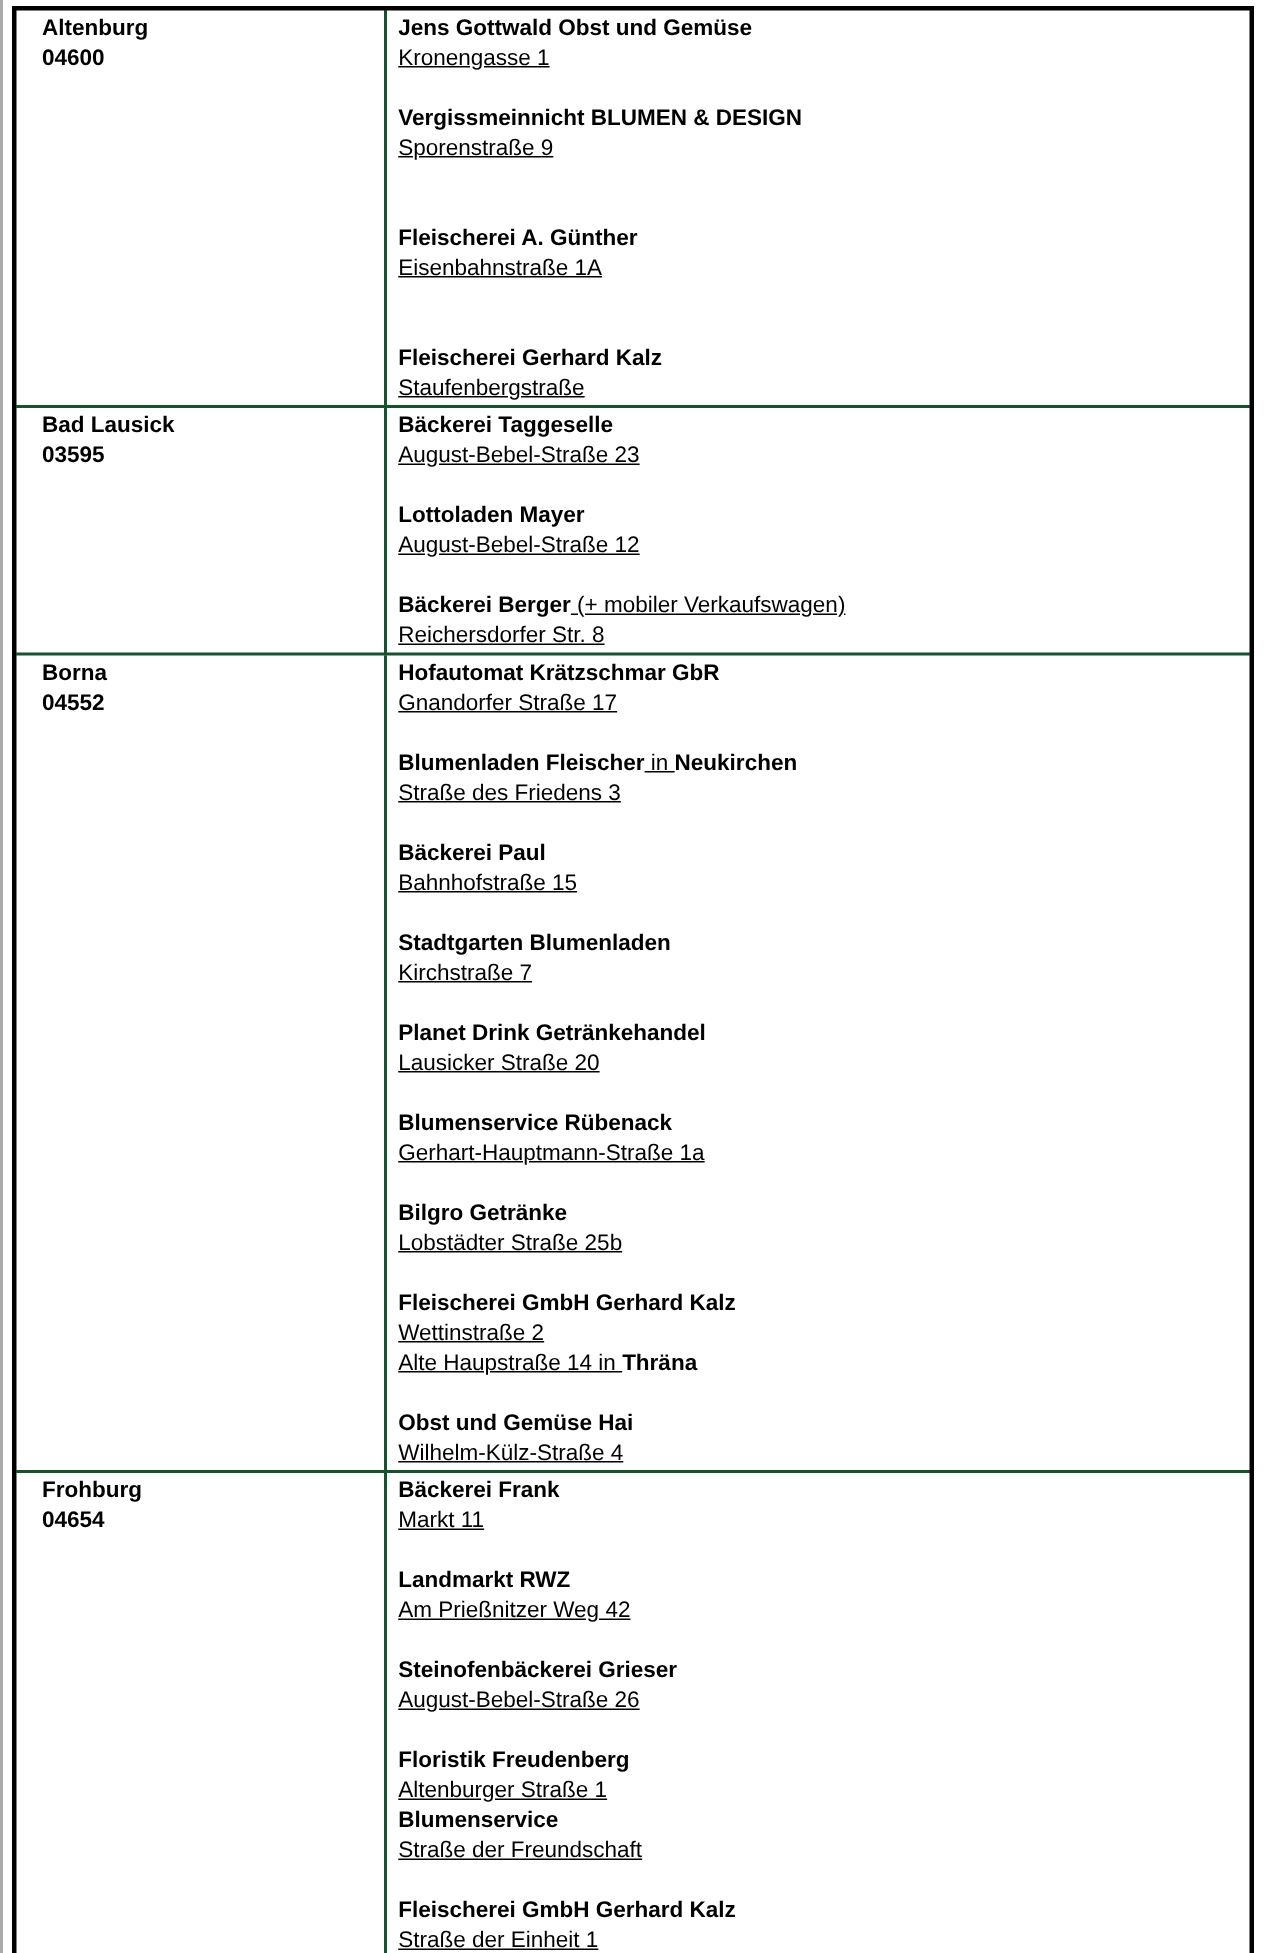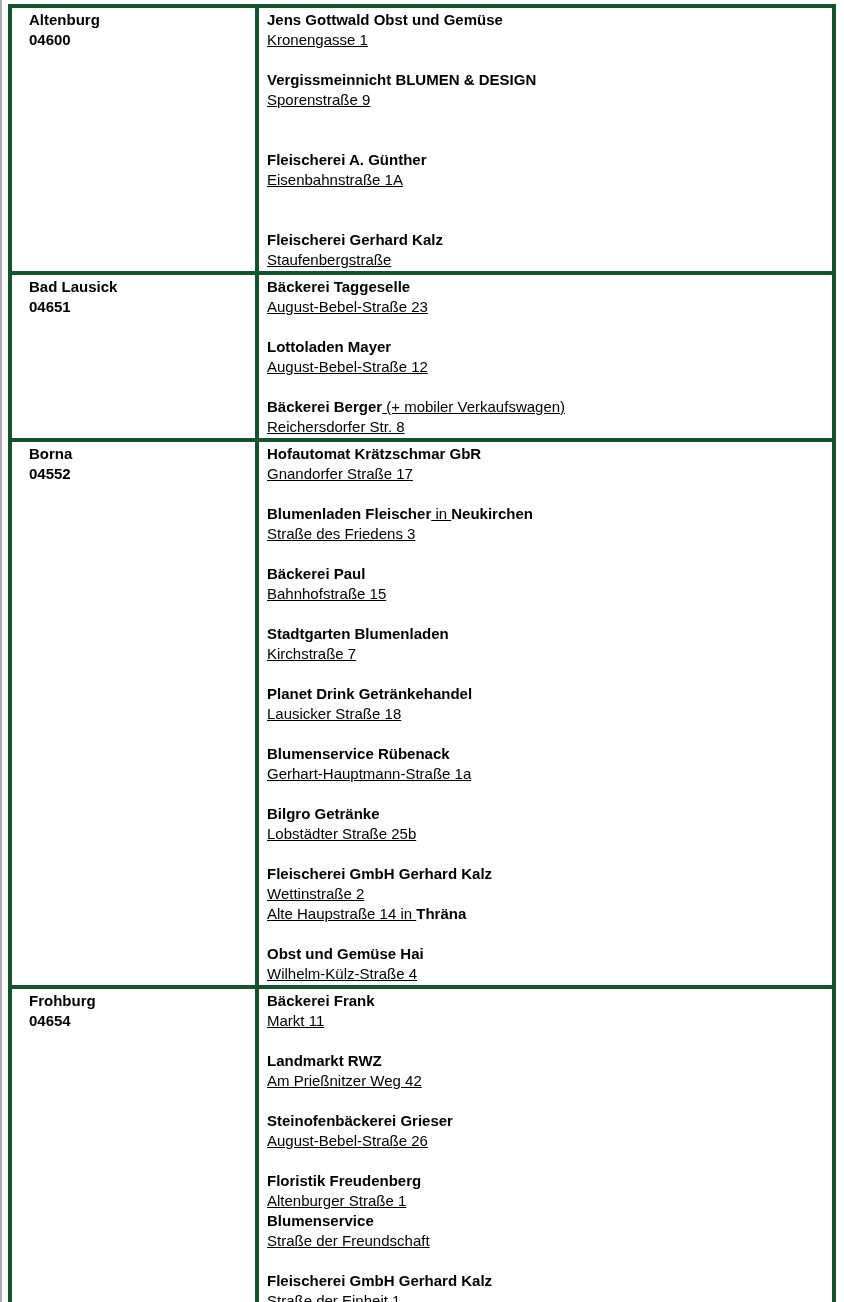--- a/index.html
+++ b/index.html
@@ -27,21 +27,21 @@
     position: absolute;
     left: 8px;
     top: 4px;
     width: 828px;
     border-collapse: collapse;
     table-layout: fixed;
     border: 3px solid #000000;
   }
   col.col-city { width: 247px; }
   td.cell {
-    border: 4px solid #14532d;
+    border: 2px solid #14532d;
     vertical-align: top;
     padding: 2px 6px 1px 0;
   }
   td.city-cell  { padding-left: 17px; }
   td.biz-cell   { padding-left: 8px;  }
   .line {
     height: 20px;
     line-height: 20px;
     font-size: 15px;
     white-space: pre;
@@ -78,21 +78,21 @@
           <div class="line"><span class="reg">Eisenbahnstraße 1A</span></div>
           <div class="line">&nbsp;</div>
           <div class="line">&nbsp;</div>
           <div class="line"><span class="bold">Fleischerei Gerhard Kalz</span></div>
           <div class="line"><span class="reg">Staufenbergstraße</span></div>
         </td>
       </tr>
       <tr>
         <td class="cell city-cell">
           <div class="line bold">Bad Lausick</div>
-          <div class="line bold">04651</div>
+          <div class="line bold">03595</div>
         </td>
         <td class="cell biz-cell">
           <div class="line"><span class="bold">Bäckerei Taggeselle</span></div>
           <div class="line"><span class="reg">August-Bebel-Straße 23</span></div>
           <div class="line">&nbsp;</div>
           <div class="line"><span class="bold">Lottoladen Mayer</span></div>
           <div class="line"><span class="reg">August-Bebel-Straße 12</span></div>
           <div class="line">&nbsp;</div>
           <div class="line"><span class="bold">Bäckerei Berger</span><span class="reg"> (+ mobiler Verkaufswagen)</span></div>
           <div class="line"><span class="reg">Reichersdorfer Str. 8</span></div>
@@ -110,21 +110,21 @@
           <div class="line"><span class="bold">Blumenladen Fleischer</span><span class="reg"> in </span><span class="bold">Neukirchen</span></div>
           <div class="line"><span class="reg">Straße des Friedens 3</span></div>
           <div class="line">&nbsp;</div>
           <div class="line"><span class="bold">Bäckerei Paul</span></div>
           <div class="line"><span class="reg">Bahnhofstraße 15</span></div>
           <div class="line">&nbsp;</div>
           <div class="line"><span class="bold">Stadtgarten Blumenladen</span></div>
           <div class="line"><span class="reg">Kirchstraße 7</span></div>
           <div class="line">&nbsp;</div>
           <div class="line"><span class="bold">Planet Drink Getränkehandel</span></div>
-          <div class="line"><span class="reg">Lausicker Straße 18</span></div>
+          <div class="line"><span class="reg">Lausicker Straße 20</span></div>
           <div class="line">&nbsp;</div>
           <div class="line"><span class="bold">Blumenservice Rübenack</span></div>
           <div class="line"><span class="reg">Gerhart-Hauptmann-Straße 1a</span></div>
           <div class="line">&nbsp;</div>
           <div class="line"><span class="bold">Bilgro Getränke</span></div>
           <div class="line"><span class="reg">Lobstädter Straße 25b</span></div>
           <div class="line">&nbsp;</div>
           <div class="line"><span class="bold">Fleischerei GmbH Gerhard Kalz</span></div>
           <div class="line"><span class="reg">Wettinstraße 2</span></div>
           <div class="line"><span class="reg">Alte Haupstraße 14 in </span><span class="bold">Thräna</span></div>

